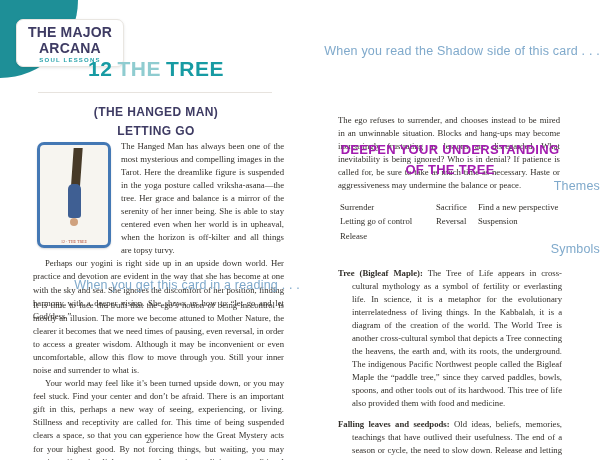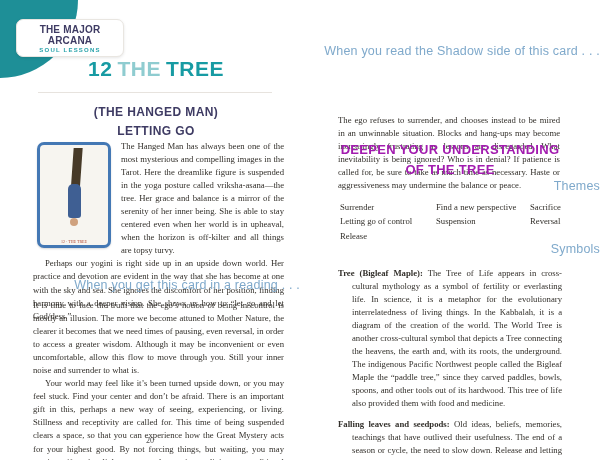--- a/index.html
+++ b/index.html
@@ -12,21 +12,21 @@
 
   
   .corner-swoosh { position:absolute; left:-78px; top:-78px; width:156px; height:156px;
     border-radius:50%; background:#1e8f97; }
 
   
   .badge { position:absolute; left:16px; top:19px; width:108px; padding:4px 2px 3px;
     background:#ffffff; border:1px solid #e9e6e1; border-radius:7px;
     box-shadow:0 1px 3px rgba(0,0,0,.10); text-align:center;
     font-family:"Liberation Sans", sans-serif; }
-  .badge-line1 { font-size:10px; font-weight:bold; letter-spacing:.2px; color:#3e3b63; }
+  .badge-line1 { font-size:14px; font-weight:bold; letter-spacing:.2px; color:#3e3b63; }
   .badge-line2 { font-size:6px; font-weight:bold; letter-spacing:1.2px; color:#27a2aa; margin-top:1px; }
 
   
   .chapter-title { position:absolute; top:57px; left:36px; width:240px; text-align:center;
     font-family:"Liberation Sans", sans-serif; font-weight:bold; font-size:21px; letter-spacing:.5px; }
   .t-num { color:#179ba3; margin-right:5px; }
   .t-the { color:#8fccd0; margin-right:5px; }
   .t-name { color:#179ba3; }
   .title-rule { position:absolute; top:92px; left:38px; width:234px; height:1px; background:#e7e3de; }
 
@@ -148,27 +148,27 @@
   </div>
 
   <div class="script-heading" id="themes-heading">Themes</div>
 
   <div class="themes-row">
     <div class="themes-col themes-col-1">
       <div>Surrender</div>
       <div>Letting go of control</div>
       <div>Release</div>
     </div>
+    <div class="themes-col themes-col-3">
+      <div>Sacrifice</div>
+      <div>Reversal</div>
+    </div>
     <div class="themes-col themes-col-2">
       <div>Find a new perspective</div>
       <div>Suspension</div>
-    </div>
-    <div class="themes-col themes-col-3">
-      <div>Sacrifice</div>
-      <div>Reversal</div>
     </div>
   </div>
 
   <div class="script-heading" id="symbols-heading">Symbols</div>
 
   <div class="symbols-block">
     <p class="symbol-entry">
       <span class="symbol-term">Tree (Bigleaf Maple):</span>
       <span>The Tree of Life appears in cross-cultural mythology as a symbol of fertility or everlasting life. In science, it is a metaphor for the evolutionary interrelatedness of living things. In the Kabbalah, it is a diagram of the creation of the world. The World Tree is another cross-cultural symbol that depicts a Tree connecting the heavens, the earth and, with its roots, the underground. The indigenous Pacific Northwest people called the Bigleaf Maple the “paddle tree,” since they carved paddles, bowls, spoons, and other tools out of its hardwood. This tree of life also provided them with food and medicine.</span>
     </p>

